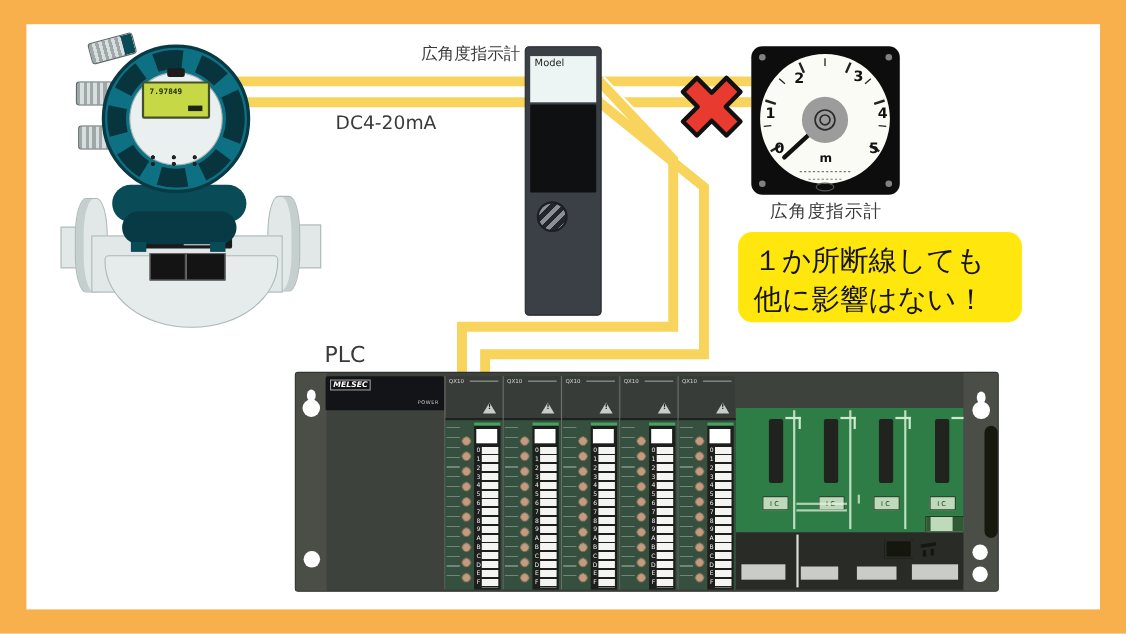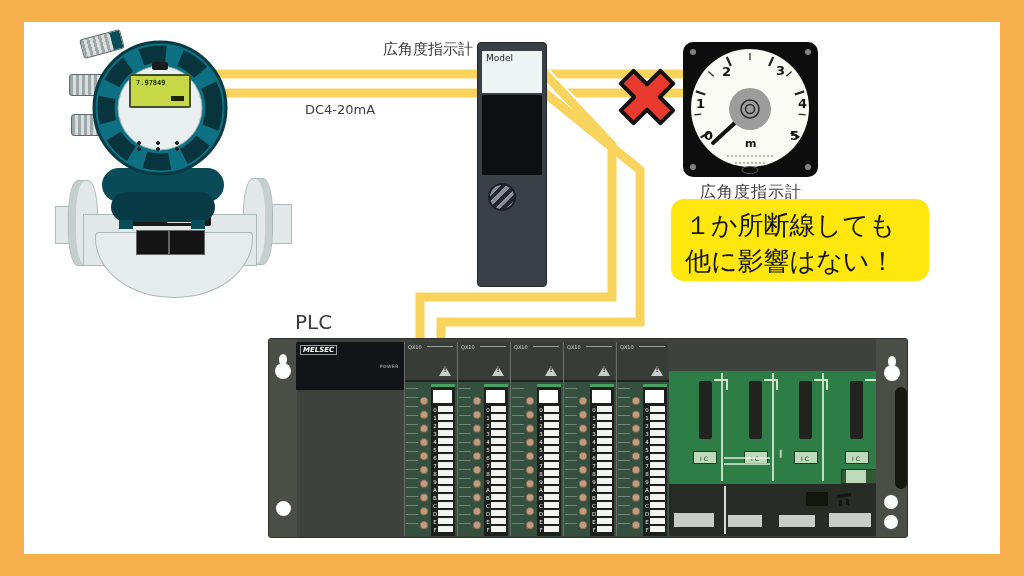--- a/index.html
+++ b/index.html
@@ -123,21 +123,21 @@
     </svg>
     <div class="abs lcd" style="left:74px;top:46px;width:58px;height:30px;">
       <span class="lcd-val">7.97849</span>
       <span class="lcd-bar"></span>
     </div>
     <div class="abs btns" style="left:80px;top:112px;width:8px;height:12px;"></div>
     <div class="abs btns" style="left:99px;top:112px;width:8px;height:12px;"></div>
     <div class="abs btns" style="left:118px;top:112px;width:8px;height:12px;"></div>
   </div>
 
-  <div class="abs cap" style="left:305px;top:102px;font-size:13px;z-index:2;">DC4-20mA</div>
+  <div class="abs cap" style="left:305px;top:102px;font-size:17px;z-index:2;">DC4-20mA</div>
   <div class="abs cap" style="left:383px;top:40px;font-size:15px;z-index:2;">広角度指示計</div>
   <div class="abs cap" style="left:700px;top:182px;font-size:16px;letter-spacing:1px;z-index:2;">広角度指示計</div>
   <div class="abs cap" style="left:295px;top:310px;font-size:20px;z-index:2;">PLC</div>
 
   <div class="abs iso-body" style="left:477px;top:42px;width:68px;height:243px;z-index:2;">
     <div class="abs iso-label" style="left:4px;top:8px;width:60px;height:42px;">
       <span>Model</span>
     </div>
     <div class="abs iso-window" style="left:4px;top:52px;width:60px;height:80px;"></div>
     <div class="abs knob" style="left:10px;top:140px;width:24px;height:24px;"></div>
@@ -181,35 +181,35 @@
     </svg>
     <span class="dial-num" style="left:21px;top:86px;">0</span>
     <span class="dial-num" style="left:13px;top:54px;">1</span>
     <span class="dial-num" style="left:39px;top:22px;">2</span>
     <span class="dial-num" style="left:93px;top:21px;">3</span>
     <span class="dial-num" style="left:115px;top:54px;">4</span>
     <span class="dial-num" style="left:107px;top:86px;">5</span>
     <span class="abs meter-unit" style="left:62px;top:95px;">m</span>
   </div>
 
-  <div class="abs note" style="left:671px;top:199px;width:258px;height:82px;z-index:3;">
+  <div class="abs note" style="left:671px;top:211px;width:258px;height:82px;z-index:3;">
     <div>１か所断線しても</div>
     <div>他に影響はない！</div>
   </div>
 
   <div class="abs rack" style="left:268px;top:338px;width:640px;height:200px;z-index:2;">
 
     <div class="abs rail" style="left:0;top:0;width:28px;height:198px;">
       <div class="abs hole" style="left:6px;top:24px;width:16px;height:16px;"></div>
       <div class="abs hole" style="left:10px;top:15px;width:8px;height:11px;"></div>
       <div class="abs hole" style="left:7px;top:162px;width:15px;height:15px;"></div>
     </div>
 
     <div class="abs" style="left:27px;top:3px;width:108px;height:194px;">
-      <div class="abs pwr-head" style="left:0;top:0;width:108px;height:48px;">
+      <div class="abs pwr-head" style="left:0;top:0;width:108px;height:31px;">
         <span class="abs logo" style="left:4px;top:3px;">MELSEC</span>
         <span class="abs tinywhite" style="right:5px;top:22px;">POWER</span>
       </div>
     </div>
 
     <div class="iomod" style="left:135px;">
       <span class="iomod-label">QX10</span>
       <i class="iomod-topline"></i>
       <i class="warn-tri" style="left:34px;top:24px;"></i>
       <span class="warn-ex" style="left:38.5px;top:24px;">!</span>

